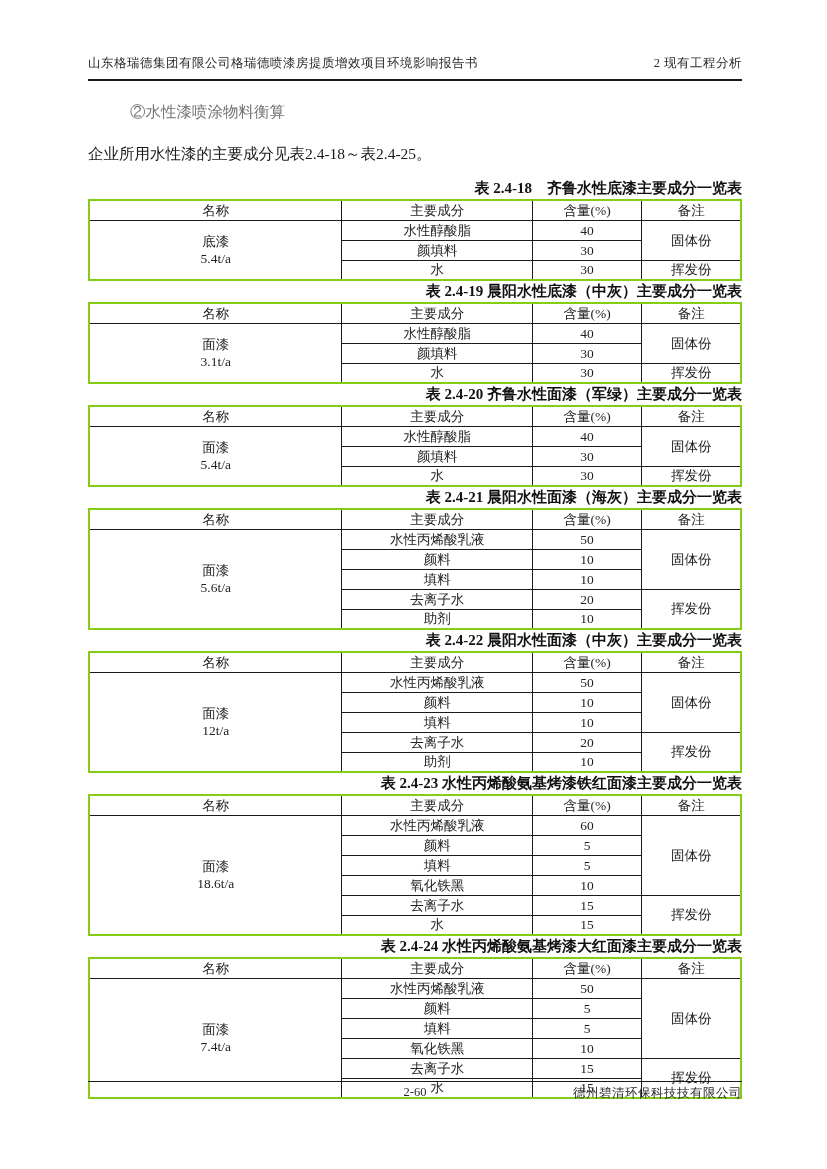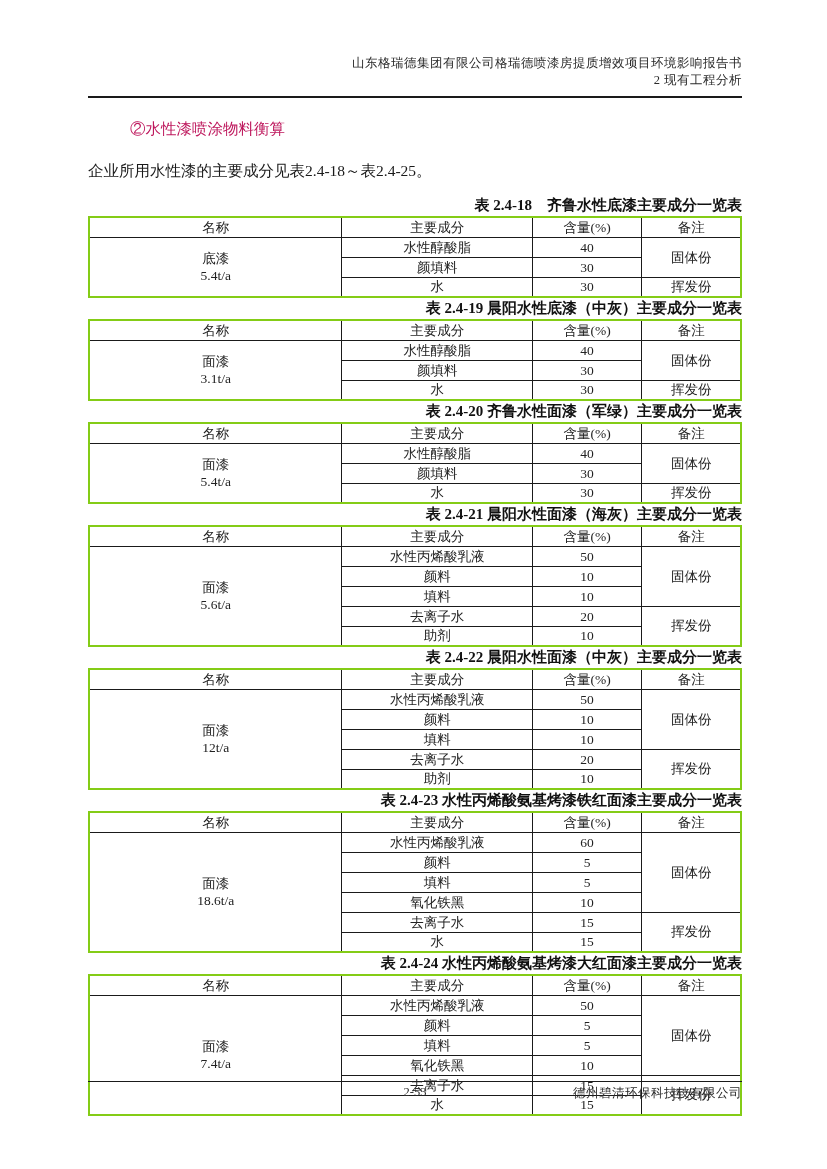--- a/index.html
+++ b/index.html
@@ -13,27 +13,26 @@
   }
   .page { position: absolute; left: 88px; top: 0; width: 654px; }
 
   
   .pg-header {
     display: flex; justify-content: space-between; align-items: flex-end;
     padding-top: 55px; padding-bottom: 7px;
     border-bottom: 2px solid #1a1a1a;
     font-size: 12.5px; color: #2a2a2a;
     letter-spacing: 0.5px;
-    flex-direction: column;
   }
 
   
   .sec-heading {
     margin-top: 21px; margin-left: 42px;
-    font-size: 15.5px; color: #be185d;
+    font-size: 15.5px; color: #737373;
   }
   .intro {
     margin-top: 21px; 
     font-size: 15.5px;
   }
 
   
   .first-caption { margin-top: 13px; }
   .caption {
     text-align: right; font-weight: bold; font-size: 15px;
@@ -343,16 +342,16 @@
         <td>15</td>
       </tr>
     </tbody>
       </table>
   </div>
 
 </div>
 
 <div class="pg-footer">
   <div class="inner">
-    <span class="pageno">2-53</span>
+    <span class="pageno">2-60</span>
     <span class="company">德州碧清环保科技技有限公司</span>
   </div>
 </div>
 
 </body></html>

